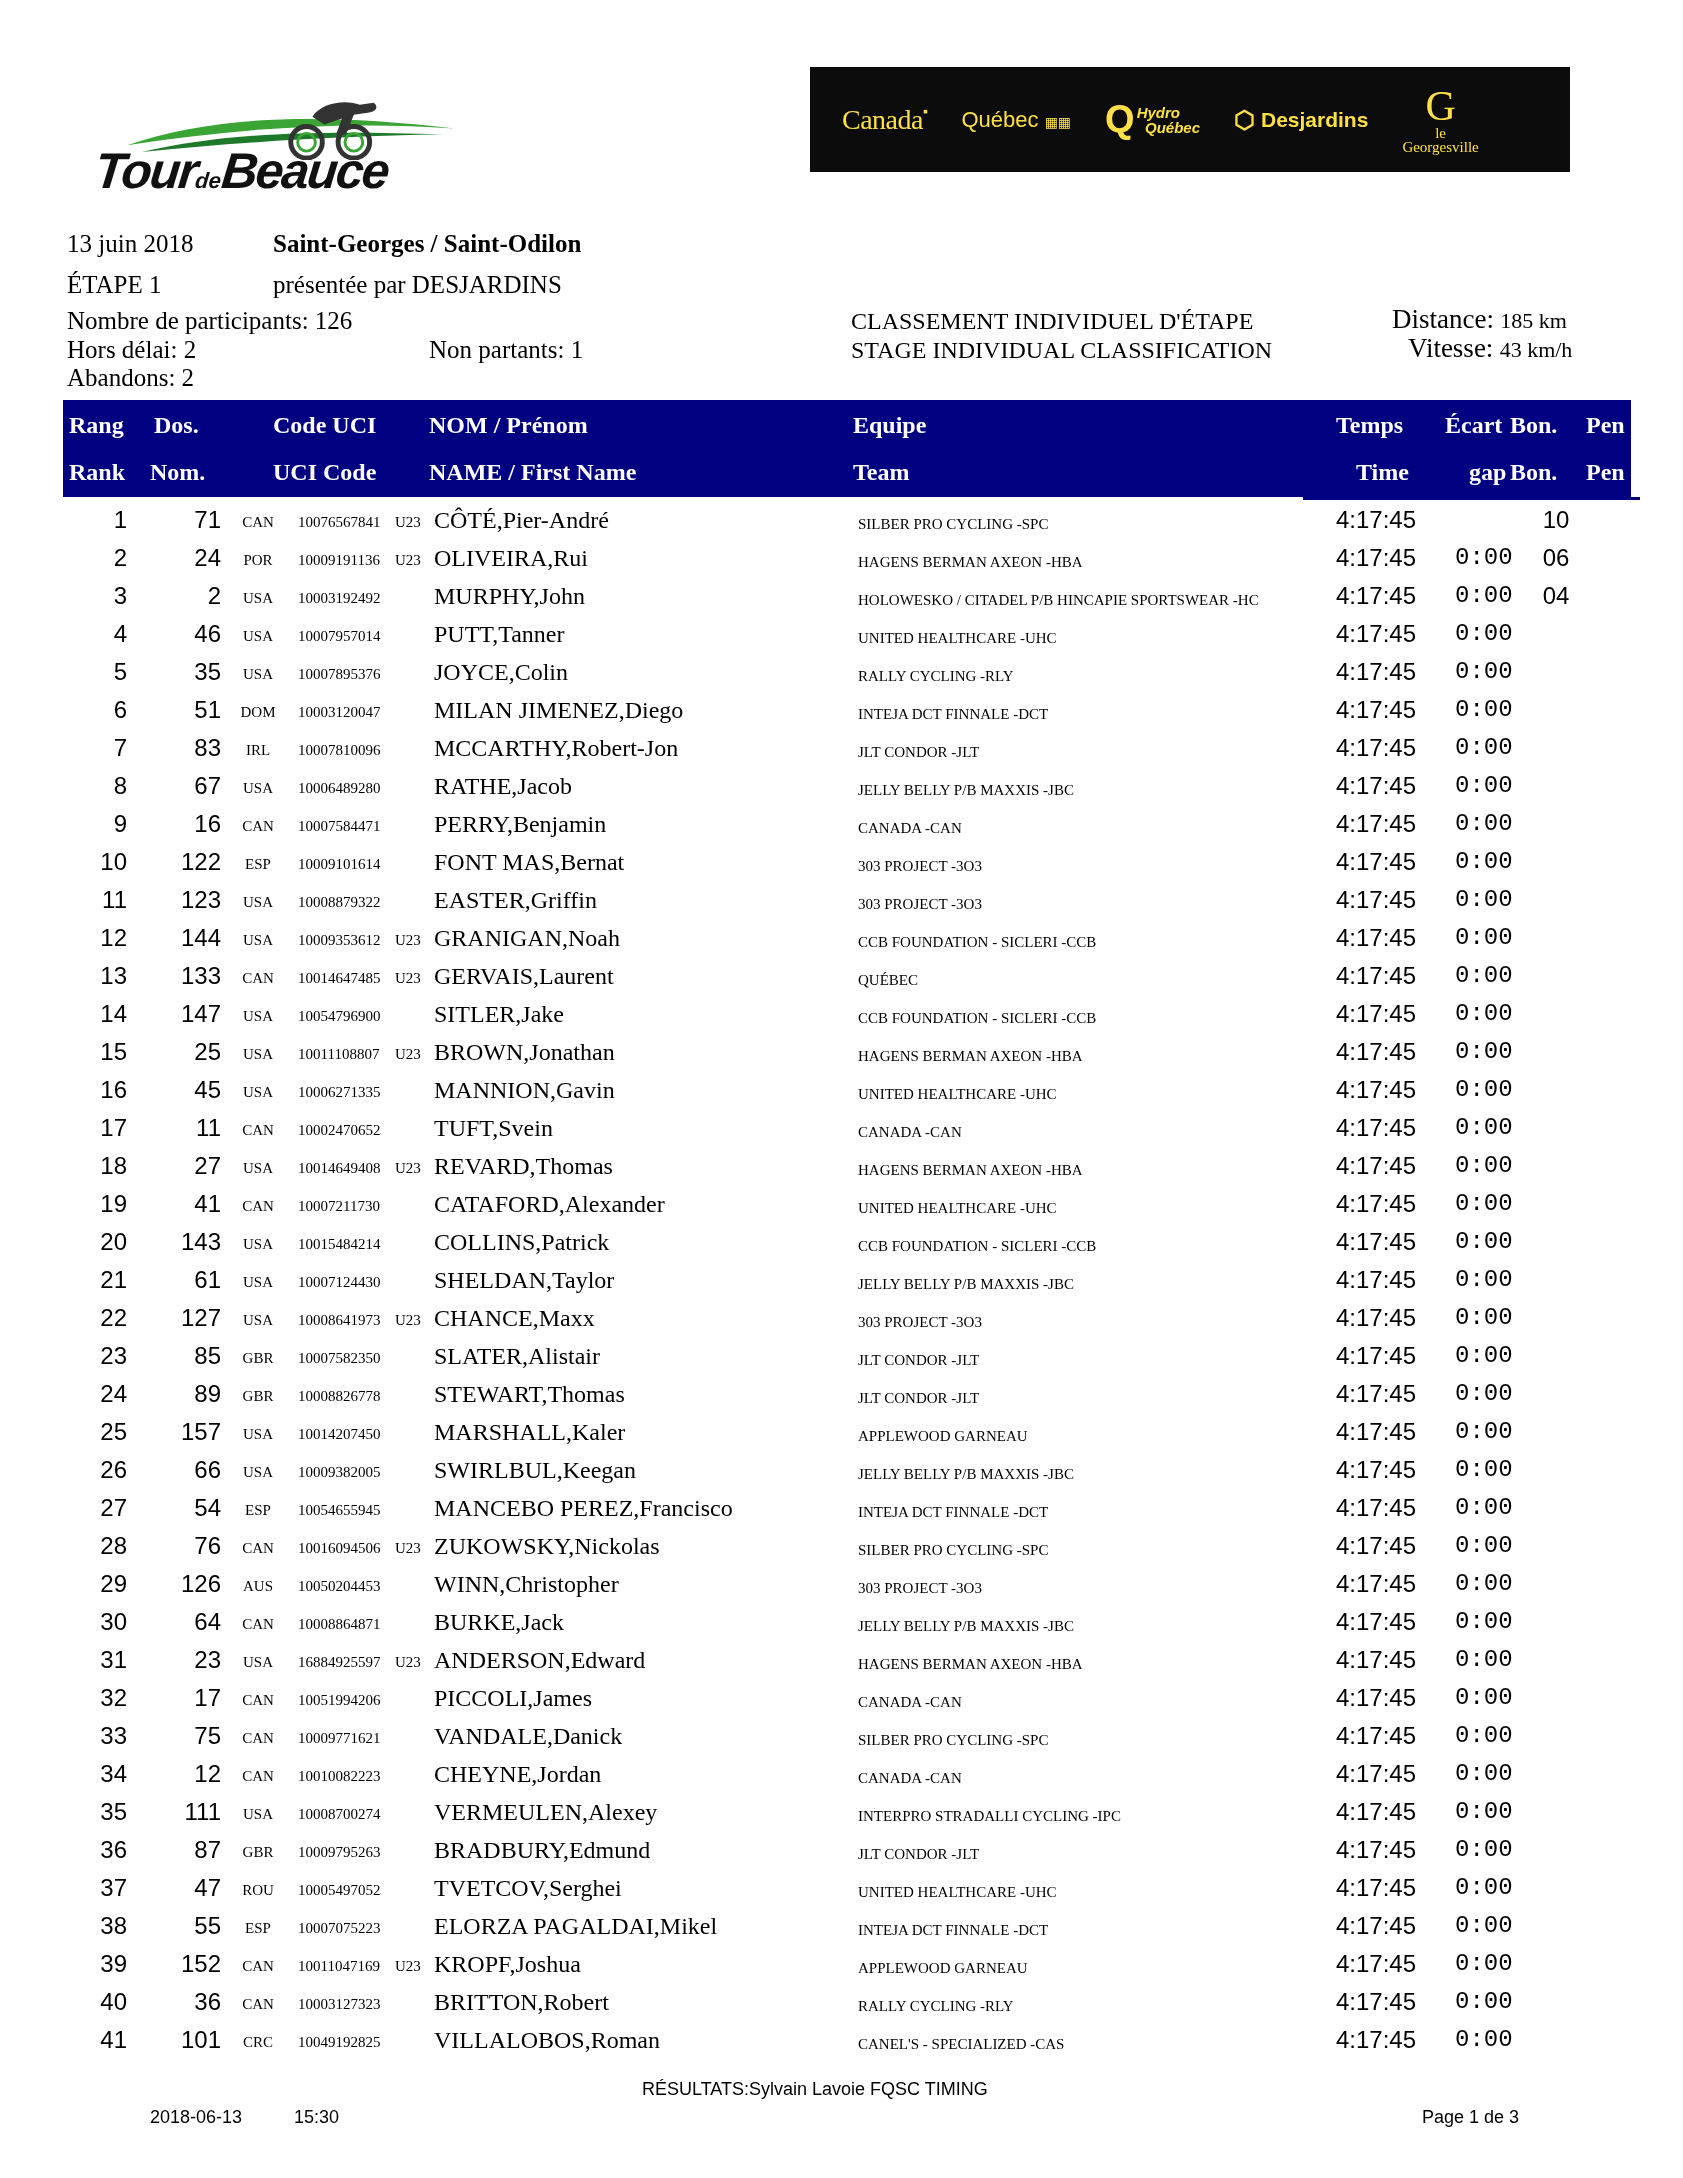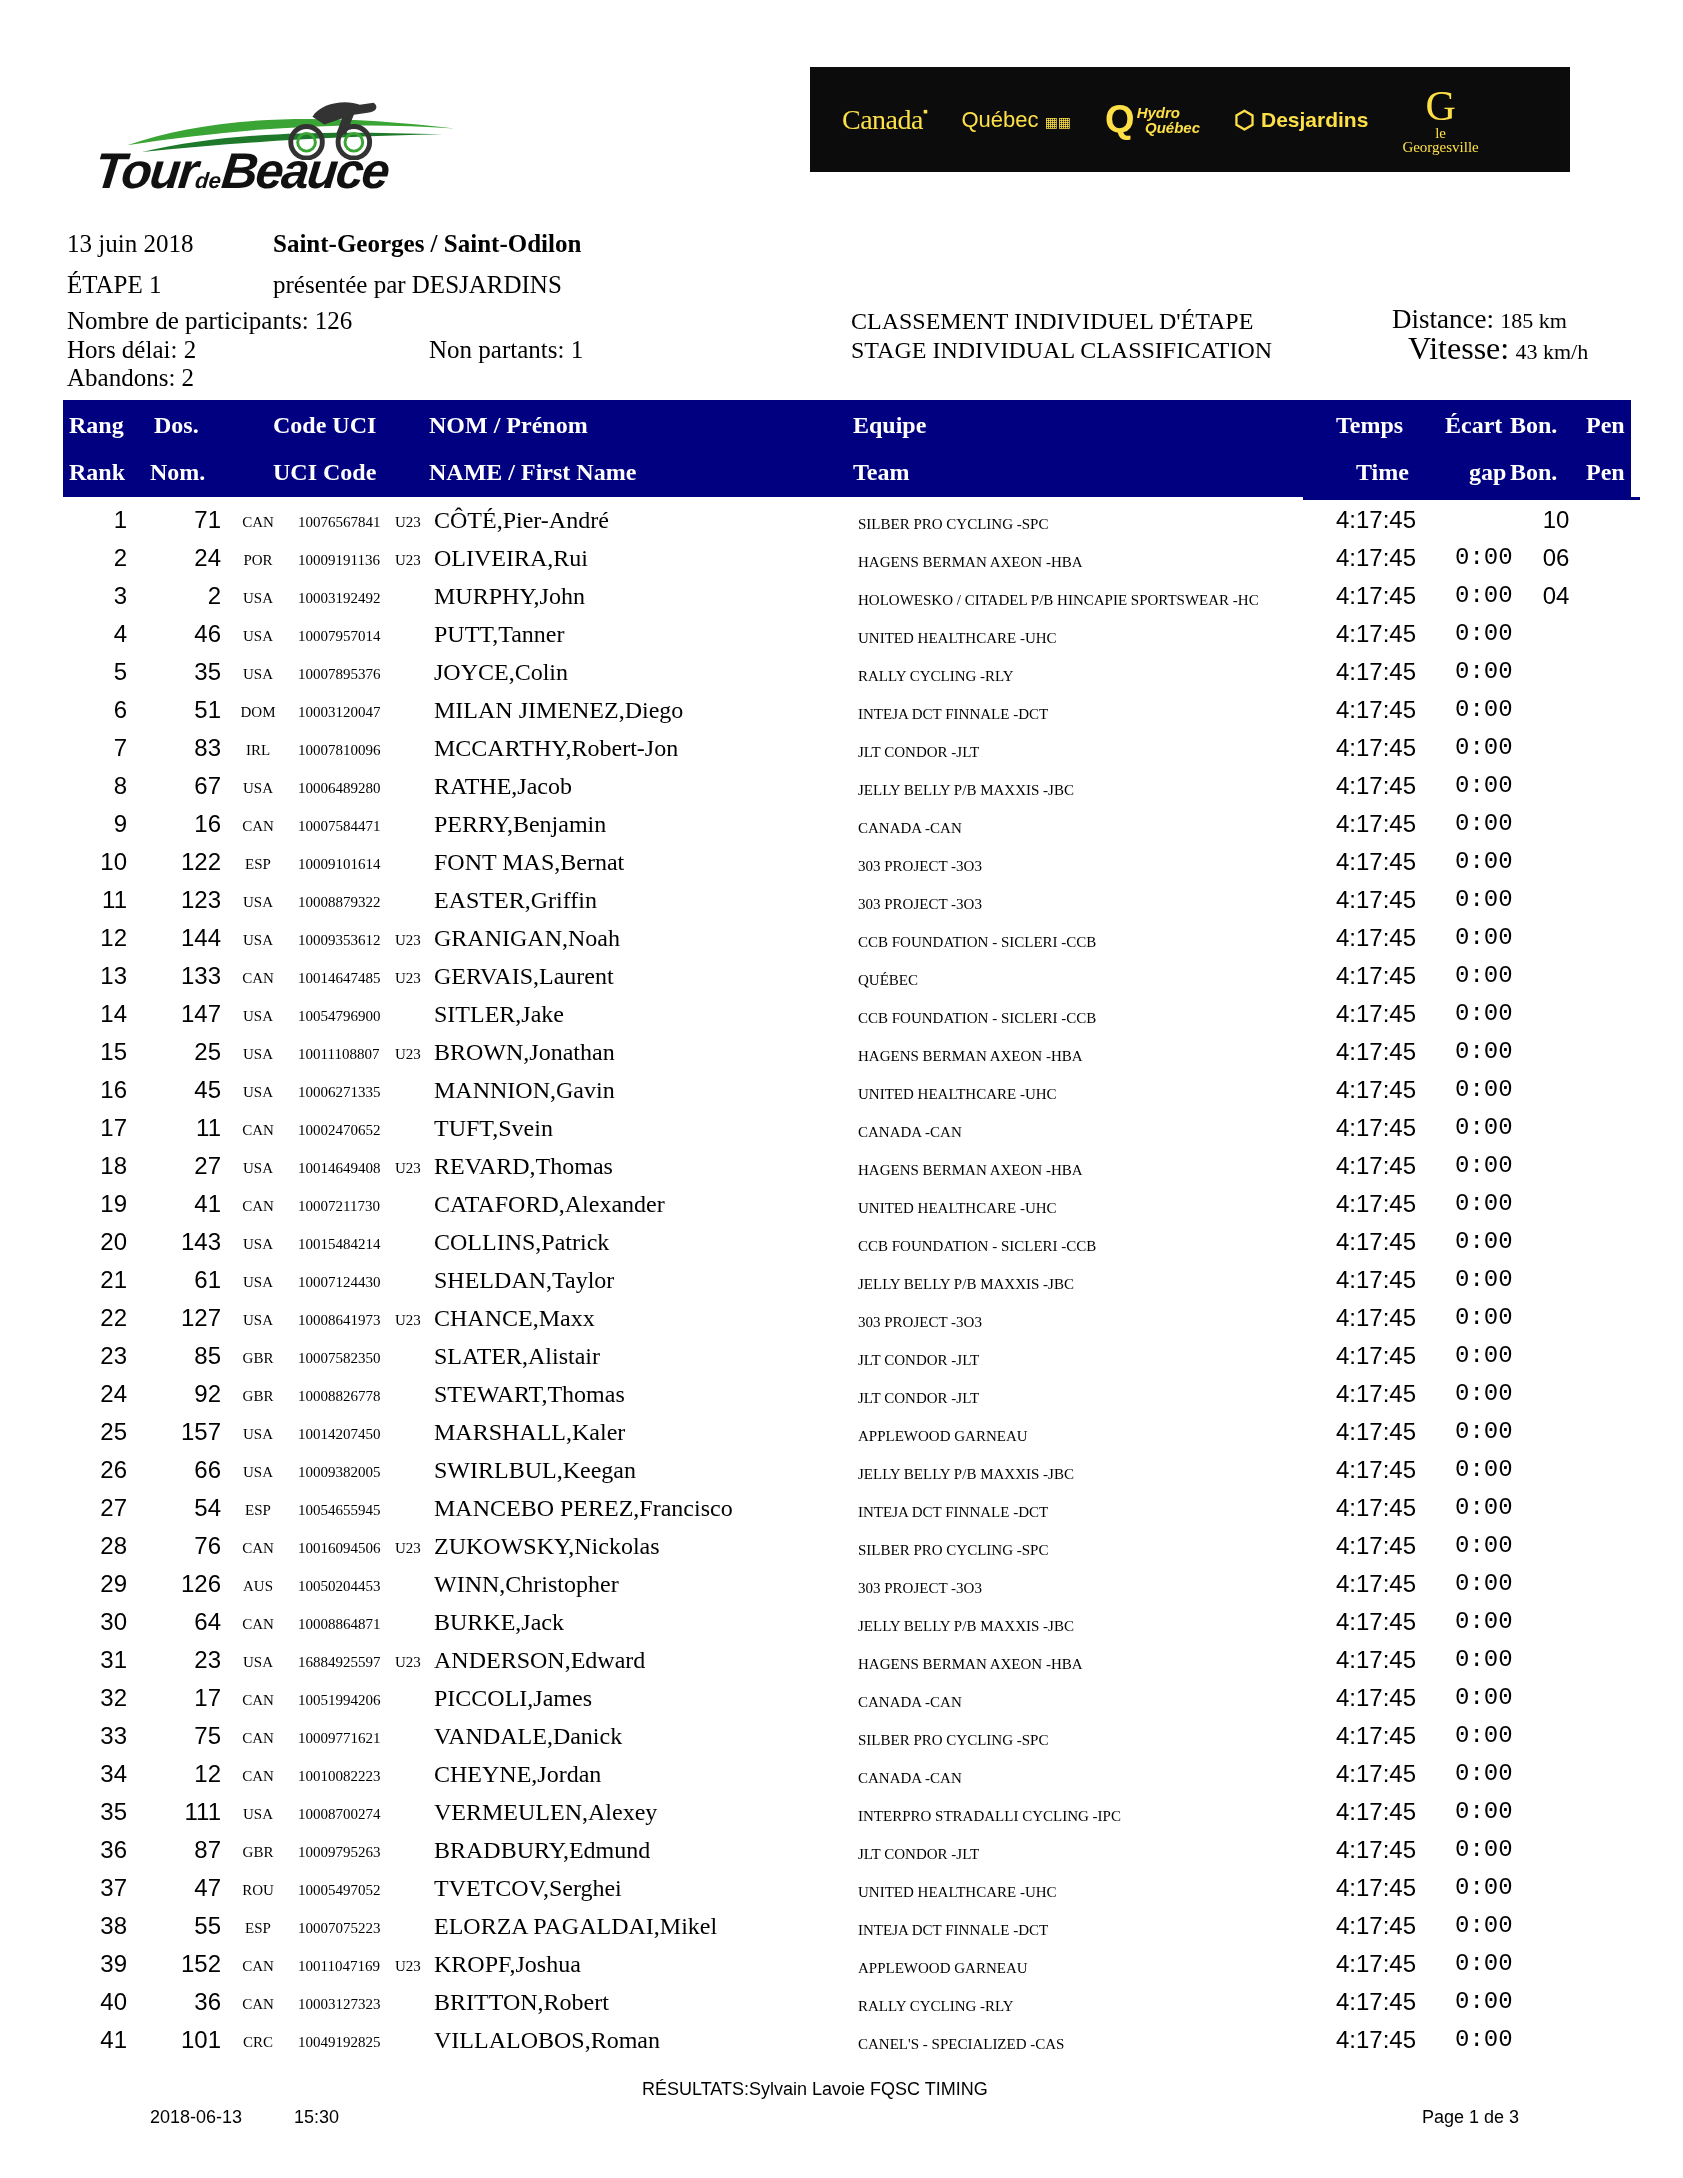--- a/index.html
+++ b/index.html
@@ -97,21 +97,21 @@
 <div class="t" style="left:67px; top:306px;">Nombre de participants: 126</div>
 <div class="t" style="left:67px; top:335px;">Hors délai: 2</div>
 <div class="t" style="left:429px; top:335px;">Non partants: 1</div>
 <div class="t" style="left:67px; top:363px;">Abandons: 2</div>
 <div class="t" style="left:851px; top:306px; font-size:24px;">CLASSEMENT  INDIVIDUEL  D'ÉTAPE</div>
 <div class="t" style="left:851px; top:335px; font-size:24px;">STAGE INDIVIDUAL  CLASSIFICATION</div>
 <div class="t" style="left:1392px; top:304px;">
   <span style="font-size:27px;">Distance:</span> <span style="font-size:22px;">185 km</span>
 </div>
 <div class="t" style="left:1408px; top:333px;">
-  <span style="font-size:32px;">Vitesse:</span> <span style="font-size:22px;">43 km/h</span>
+  <span style="font-size:27px;">Vitesse:</span> <span style="font-size:22px;">43 km/h</span>
 </div>
 
 <div class="thead">
   <span class="h r1" style="left:6px;">Rang</span>
   <span class="h r1" style="left:91px;">Dos.</span>
   <span class="h r1" style="left:210px;">Code UCI</span>
   <span class="h r1" style="left:366px;">NOM / Prénom</span>
   <span class="h r1" style="left:790px;">Equipe</span>
   <span class="h r1" style="left:1273px;">Temps</span>
   <span class="h r1" style="left:1382px;">Écart</span>
@@ -402,21 +402,21 @@
       <span class="c-uci">10007582350</span>
       <span class="c-cat"></span>
       <span class="c-name">SLATER,Alistair</span>
       <span class="c-team">JLT CONDOR  -JLT</span>
       <span class="c-time">4:17:45</span>
       <span class="c-gap">0:00</span>
       <span class="c-bon"></span>
     </div>
     <div class="row">
       <span class="c-rank">24</span>
-      <span class="c-bib">92</span>
+      <span class="c-bib">89</span>
       <span class="c-nat">GBR</span>
       <span class="c-uci">10008826778</span>
       <span class="c-cat"></span>
       <span class="c-name">STEWART,Thomas</span>
       <span class="c-team">JLT CONDOR  -JLT</span>
       <span class="c-time">4:17:45</span>
       <span class="c-gap">0:00</span>
       <span class="c-bon"></span>
     </div>
     <div class="row">

